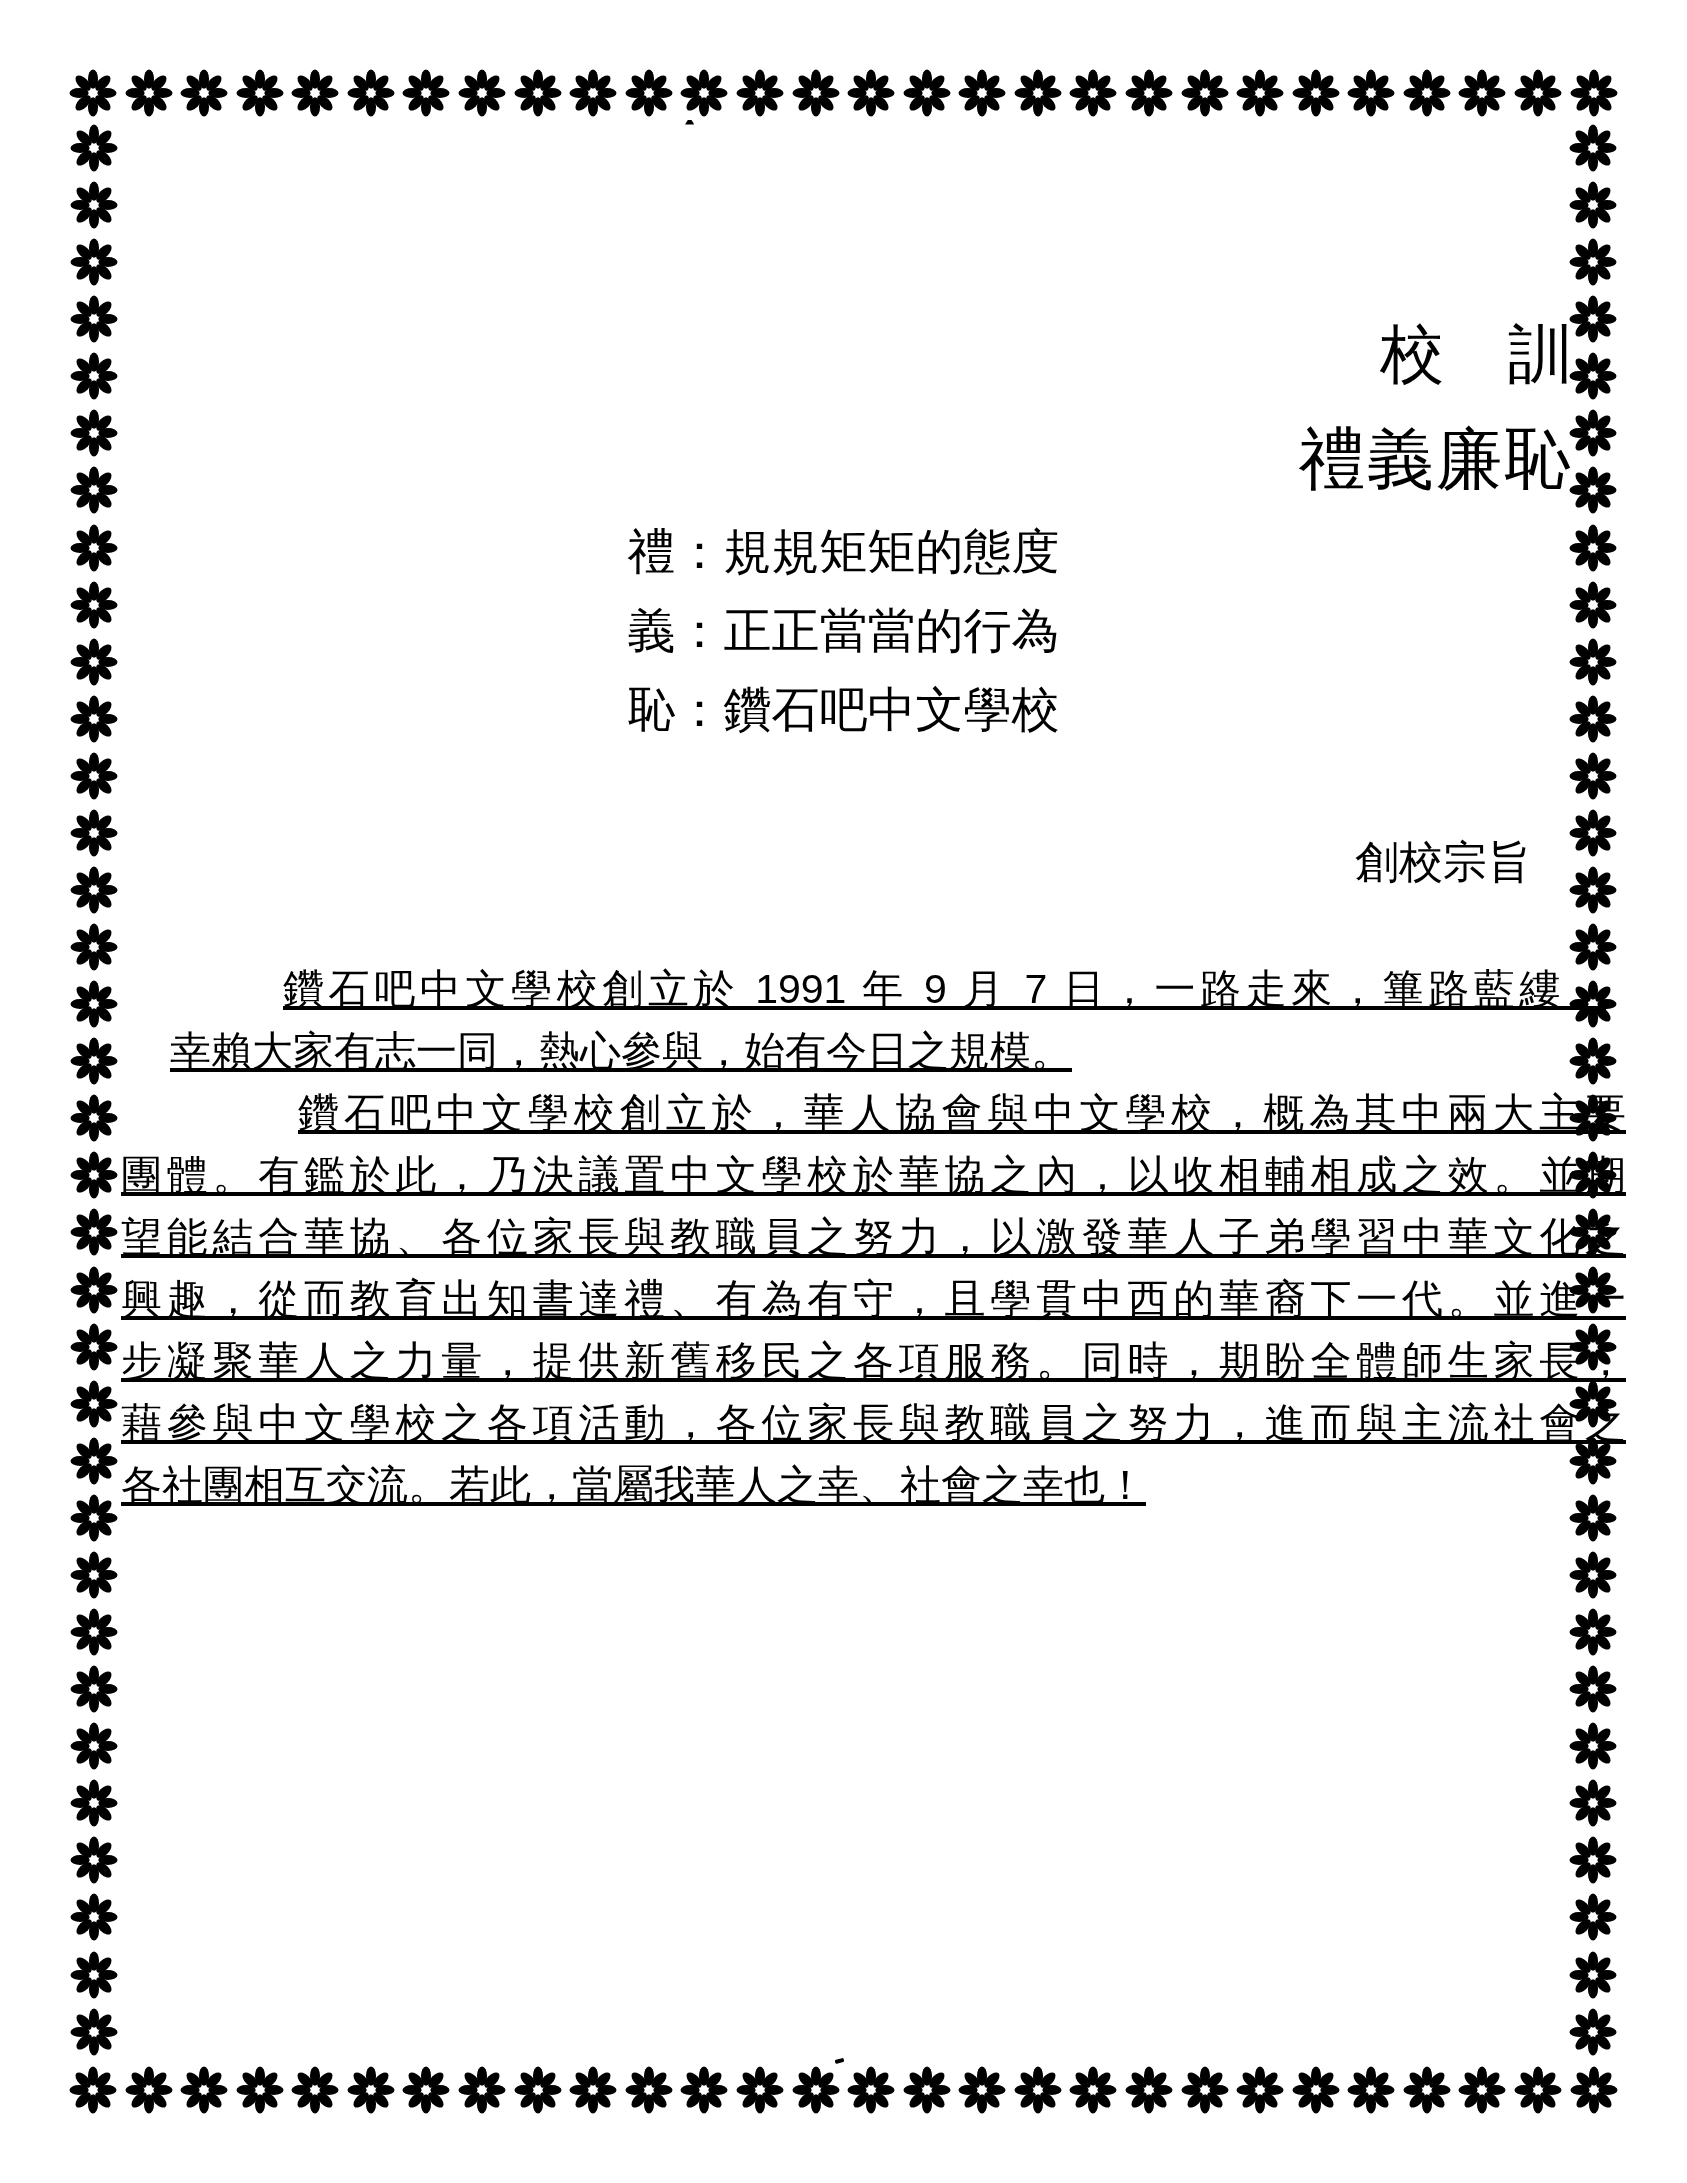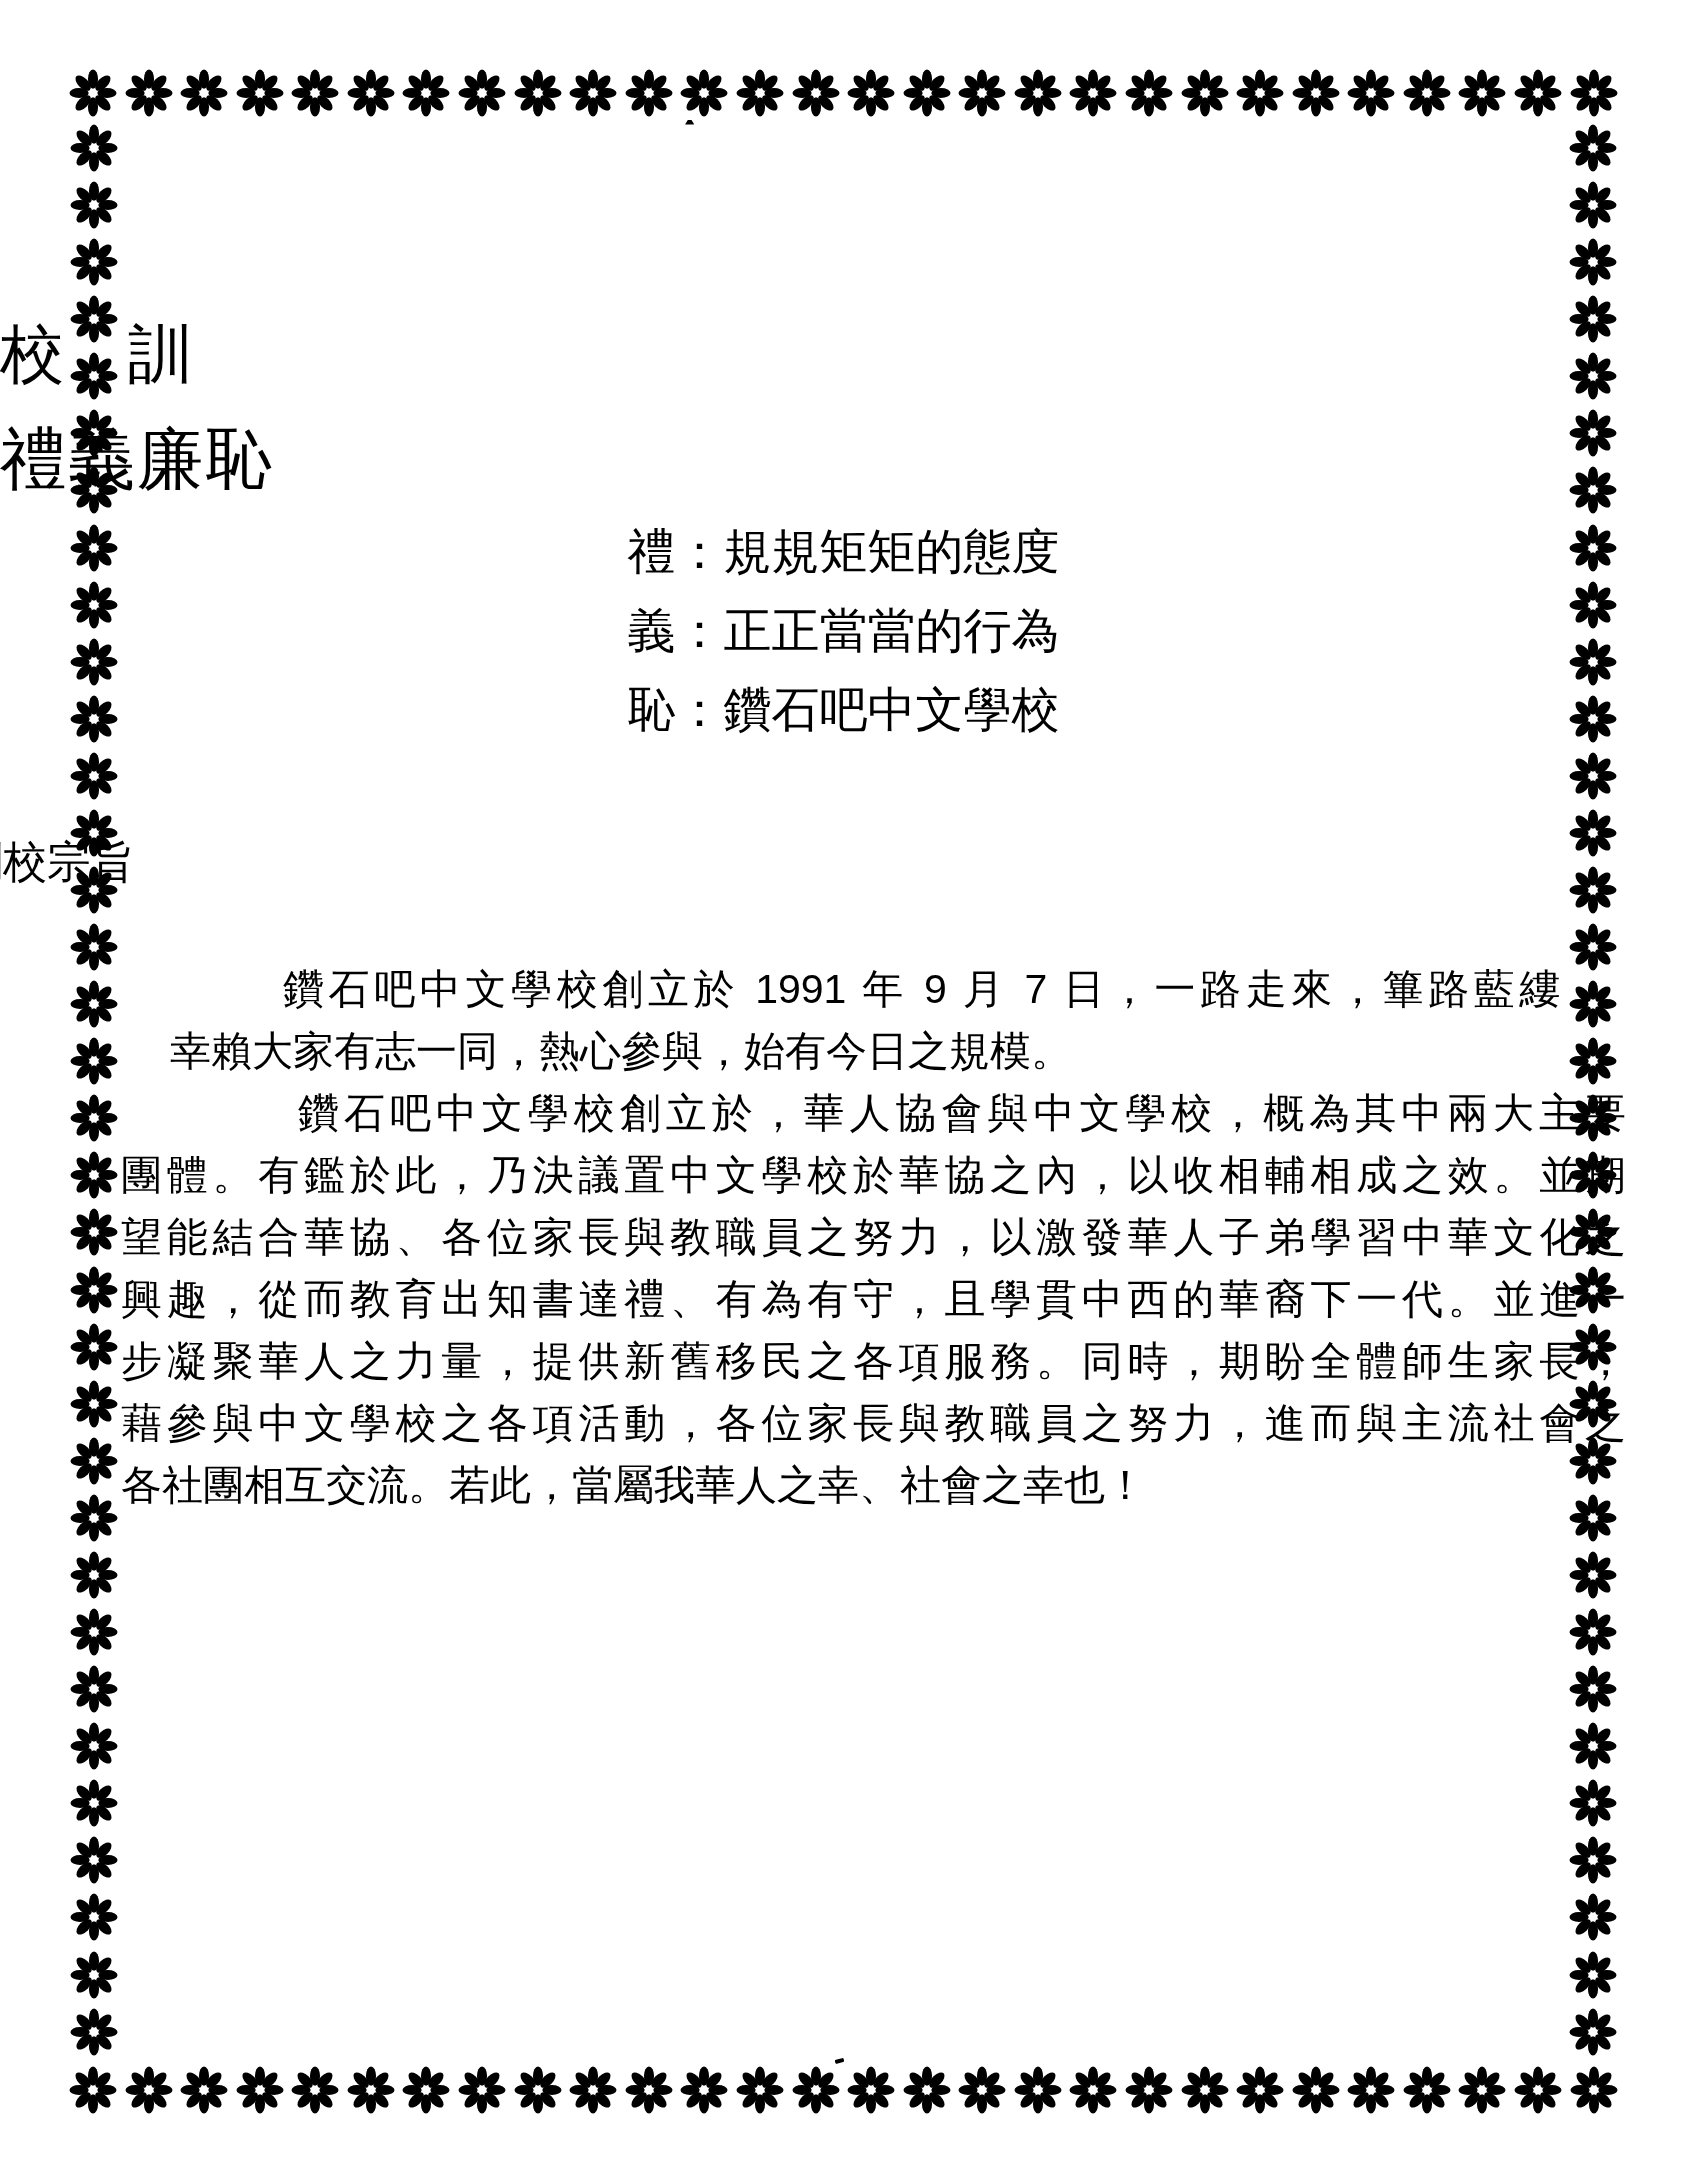--- a/index.html
+++ b/index.html
@@ -19,28 +19,28 @@
   #border-top{top:69px;}
   #border-bottom{top:2066px;}
   .border-col{
     position:absolute;top:124px;height:1932px;width:48px;
     display:flex;flex-direction:column;justify-content:space-between;align-items:center;
   }
   #border-left{left:70px;}
   #border-right{left:1569px;}
   .flower{width:48px;height:48px;flex:0 0 auto;}
   
-  .centered{position:absolute;left:0;width:1572px;text-align:left;white-space:pre;}
+  .centered{position:absolute;left:0;width:1572px;text-align:right;white-space:pre;}
   #doc-title{top:311px;font-size:64px;line-height:86px;}
   #doc-motto{top:412px;font-size:67px;line-height:93px;letter-spacing:1.3px;}
   #motto-defs{position:absolute;left:0;top:512px;width:1687px;text-align:center;}
   .def-line{font-size:48px;line-height:79px;height:79px;white-space:pre;}
   #section-heading{top:832px;font-size:44px;line-height:60px;transform:translateX(-41px);}
   
-  #body-text{position:absolute;top:958px;left:0;width:1687px;}
+  #body-text{position:absolute;top:958px;left:0;width:1687px;text-decoration:underline;}
   .para{display:block;}
   .para1,.para2{margin-left:170px;width:1436px;}
   .para3{margin-left:121px;width:1505px;}
   .bline{
     font-size:41px;line-height:62px;height:62px;
     white-space:nowrap;overflow:visible;
   }
   .bline.fill{
     white-space:normal;
     text-align:justify;text-align-last:justify;

